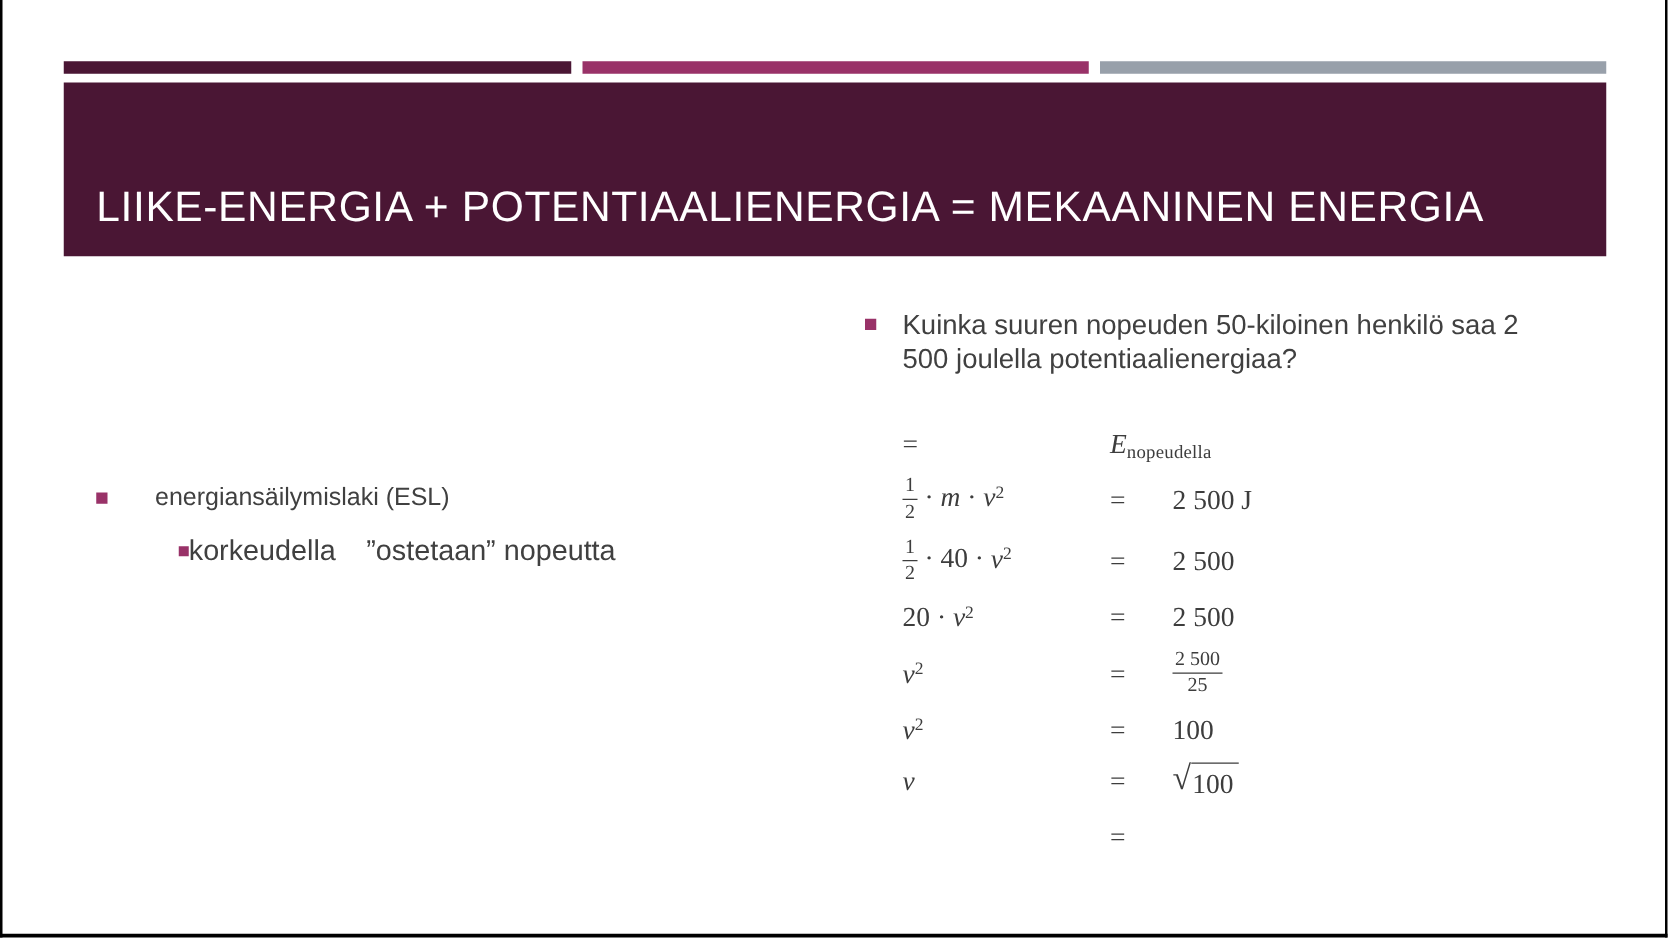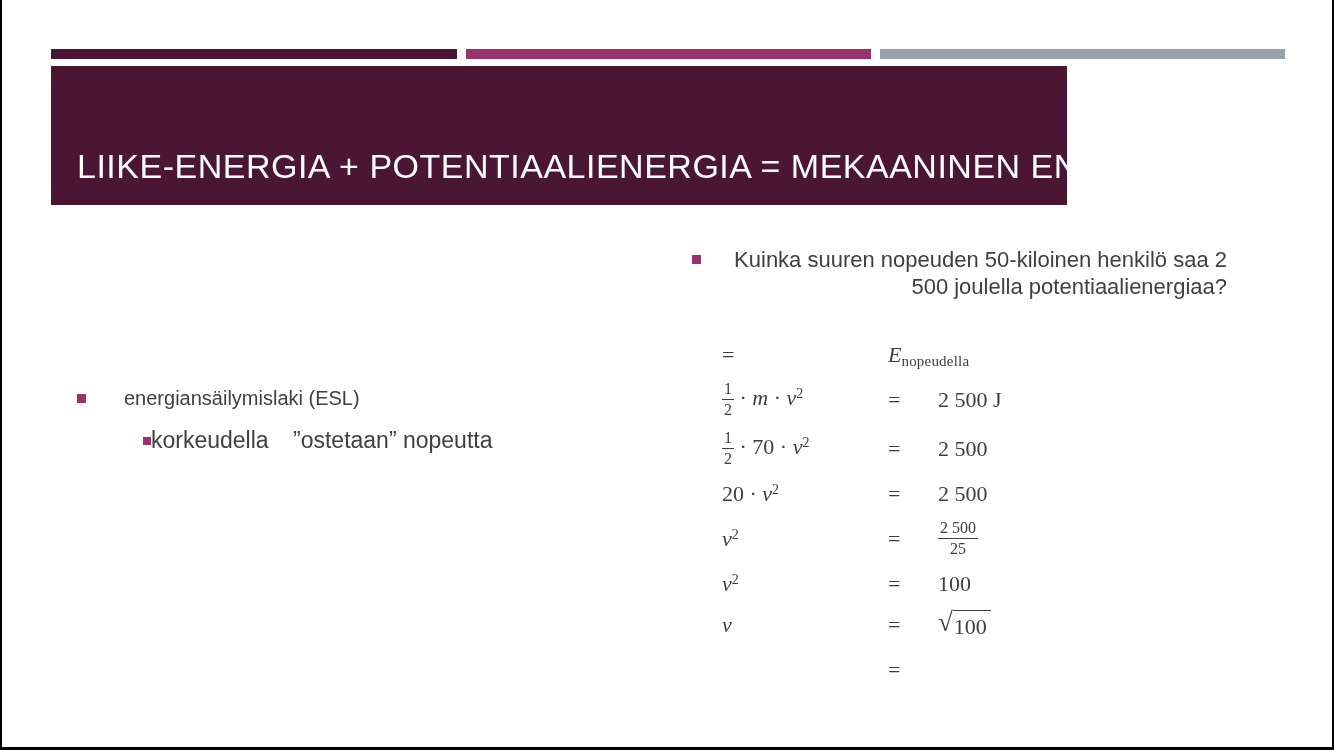--- a/index.html
+++ b/index.html
@@ -16,21 +16,21 @@
     color:#404040;
   }
   
   .accent-bar{position:absolute;top:49px;height:10px;}
   .bar-dark{left:49px;width:406px;background:var(--dark_plum,#4A1634);}
   .bar-magenta{left:464px;width:405px;background:var(--magenta,#993268);}
   .bar-gray{left:878px;width:405px;background:var(--gray_bar,#98A0AA);}
 
   
   .title-band{
-    position:absolute;left:49px;top:66px;width:1016px;height:139px;
+    position:absolute;left:49px;top:66px;width:1234px;height:139px;
     background:var(--dark_plum,#4A1634);
     display:flex;align-items:flex-end;
     box-sizing:border-box;
     padding:0 20px 22px 26px;
   }
   .title-band h1{
     margin:0;font-size:34px;font-weight:400;line-height:1;
     color:#ffffff;letter-spacing:0.5px;white-space:nowrap;
   }
 
@@ -39,21 +39,21 @@
   .sq9{width:9px;height:9px;}
   .sq8{width:8px;height:8px;}
 
   .left-group{position:absolute;left:75px;top:387px;width:520px;}
   .bullet-row{display:flex;align-items:center;}
   .bullet-row.main{gap:38px;font-size:20px;margin-bottom:17px;}
   .bullet-row.sub{font-size:23px;margin-left:66px;margin-bottom:18px;}
   .sub-term{display:inline-block;width:142px;}
 
   .right-group{position:absolute;left:690px;top:246px;width:584px;}
-  .question-row{display:flex;align-items:flex-start;gap:21px;font-size:22px;line-height:27px;text-align:right;}
+  .question-row{display:flex;align-items:flex-start;gap:21px;font-size:22px;line-height:27px;}
   .question-row .sq9{margin-top:9px;}
   .question-text{max-width:505px;}
 
   
   .equations{margin:34px 0 0 30px;font-family:"Liberation Serif", serif;font-size:22px;color:#3d3d3d;}
   .eq-row{display:grid;grid-template-columns:166px 50px auto;align-items:center;height:41px;}
   .eq-row.tall{height:49px;}
   .m-var{font-style:italic;}
   .m-sub{font-size:15px;position:relative;top:0.33em;letter-spacing:0.2px;}
   .m-sup{font-size:14px;position:relative;top:-0.45em;}
@@ -101,21 +101,21 @@
             <span class="m-num">1</span>
             <span class="m-den">2</span>
           </span><span class="m-txt"> · </span><span class="m-var">m</span><span class="m-txt"> · </span><span class="m-group"><span class="m-var">v</span><span class="m-sup">2</span></span></span>
         <span class="eq-sign">=</span>
         <span class="eq-rhs"><span class="m-txt">2 500 J</span></span>
       </div>
       <div class="eq-row tall">
         <span class="eq-lhs"><span class="m-frac">
             <span class="m-num">1</span>
             <span class="m-den">2</span>
-          </span><span class="m-txt"> · 70 · </span><span class="m-group"><span class="m-var">v</span><span class="m-sup">2</span></span></span>
+          </span><span class="m-txt"> · 40 · </span><span class="m-group"><span class="m-var">v</span><span class="m-sup">2</span></span></span>
         <span class="eq-sign">=</span>
         <span class="eq-rhs"><span class="m-txt">2 500</span></span>
       </div>
       <div class="eq-row">
         <span class="eq-lhs"><span class="m-txt">20 · </span><span class="m-group"><span class="m-var">v</span><span class="m-sup">2</span></span></span>
         <span class="eq-sign">=</span>
         <span class="eq-rhs"><span class="m-txt">2 500</span></span>
       </div>
       <div class="eq-row tall">
         <span class="eq-lhs"><span class="m-group"><span class="m-var">v</span><span class="m-sup">2</span></span></span>

